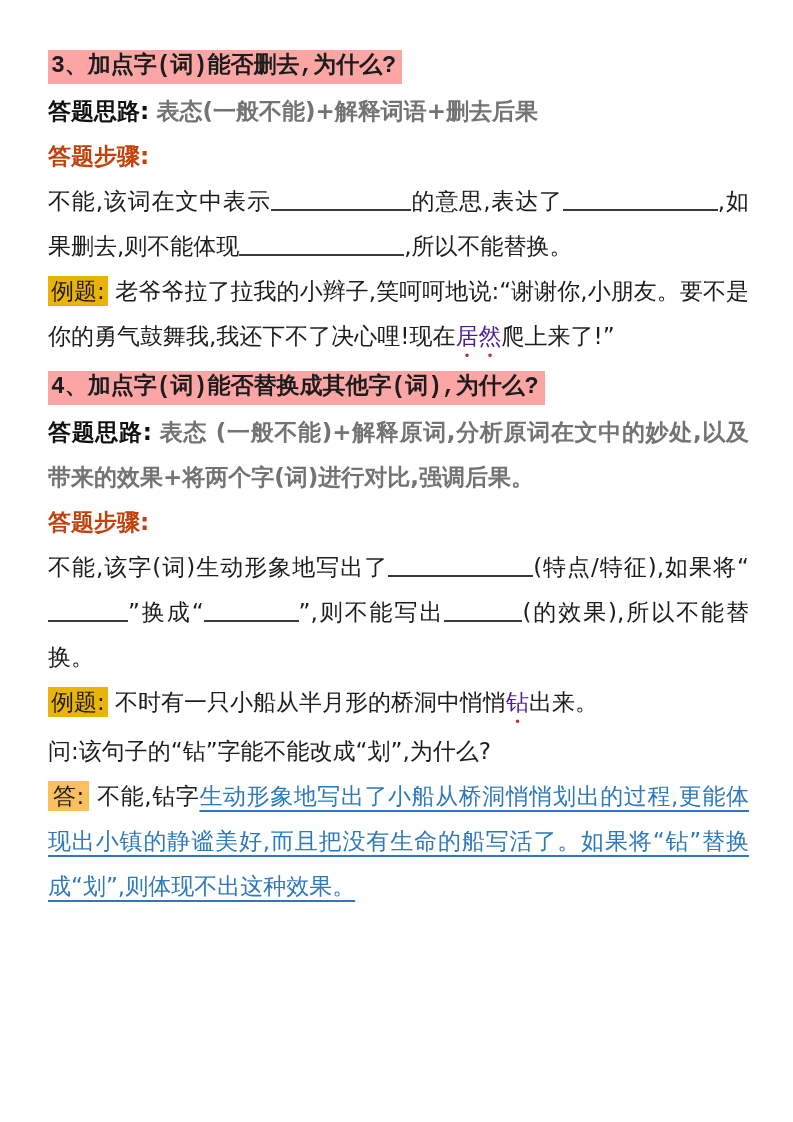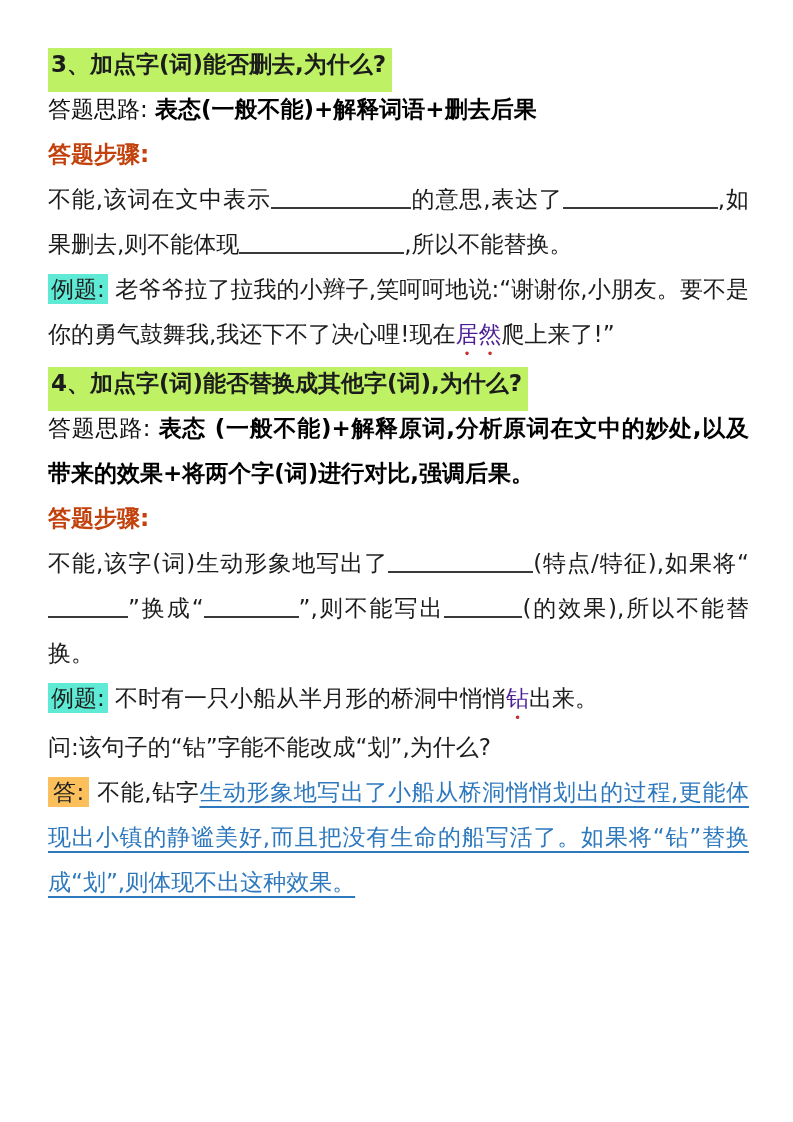--- a/index.html
+++ b/index.html
@@ -10,28 +10,29 @@
     padding: 42px 44px 0 48px;
     background: #ffffff;
     font-family: "DejaVu Sans", "Liberation Sans", sans-serif;
     font-size: 23px;
     color: #1c1c1c;
     overflow: hidden;
   }
   p { margin: 0; line-height: 45px; text-align: justify; }
   .heading-line { text-align: left; }
   .hl-green {
-    background: #bef264;
+    background: #fca5a5;
     font-weight: bold;
-    padding: 3px 6px 15px 3px;
+    padding: 3px 6px 5px 3px;
+    font-family: Liberation Mono, monospace;
   }
-  .lbl { font-weight: normal; color: #111; margin-top: 24px; }
+  .lbl { font-weight: bold; color: #111; margin-top: 24px; }
   .lbl-red { font-weight: bold; color: #c2410c; }
-  .purple { color: #000000; font-weight: bold; }
-  .ex-label { background: #5eead4; padding: 2px 3px; }
+  .purple { color: #737373; font-weight: bold; }
+  .ex-label { background: #eab308; padding: 2px 3px; }
   .ans-label { background: #FBC05B; padding: 2px 5px; }
   .blue-u {
     color: #2E79BD;
     text-decoration: underline;
     text-decoration-thickness: 1.5px;
     text-underline-offset: 6px;
     text-decoration-color: #2E79BD;
   }
   .emph {
     color: #4c1d95;

